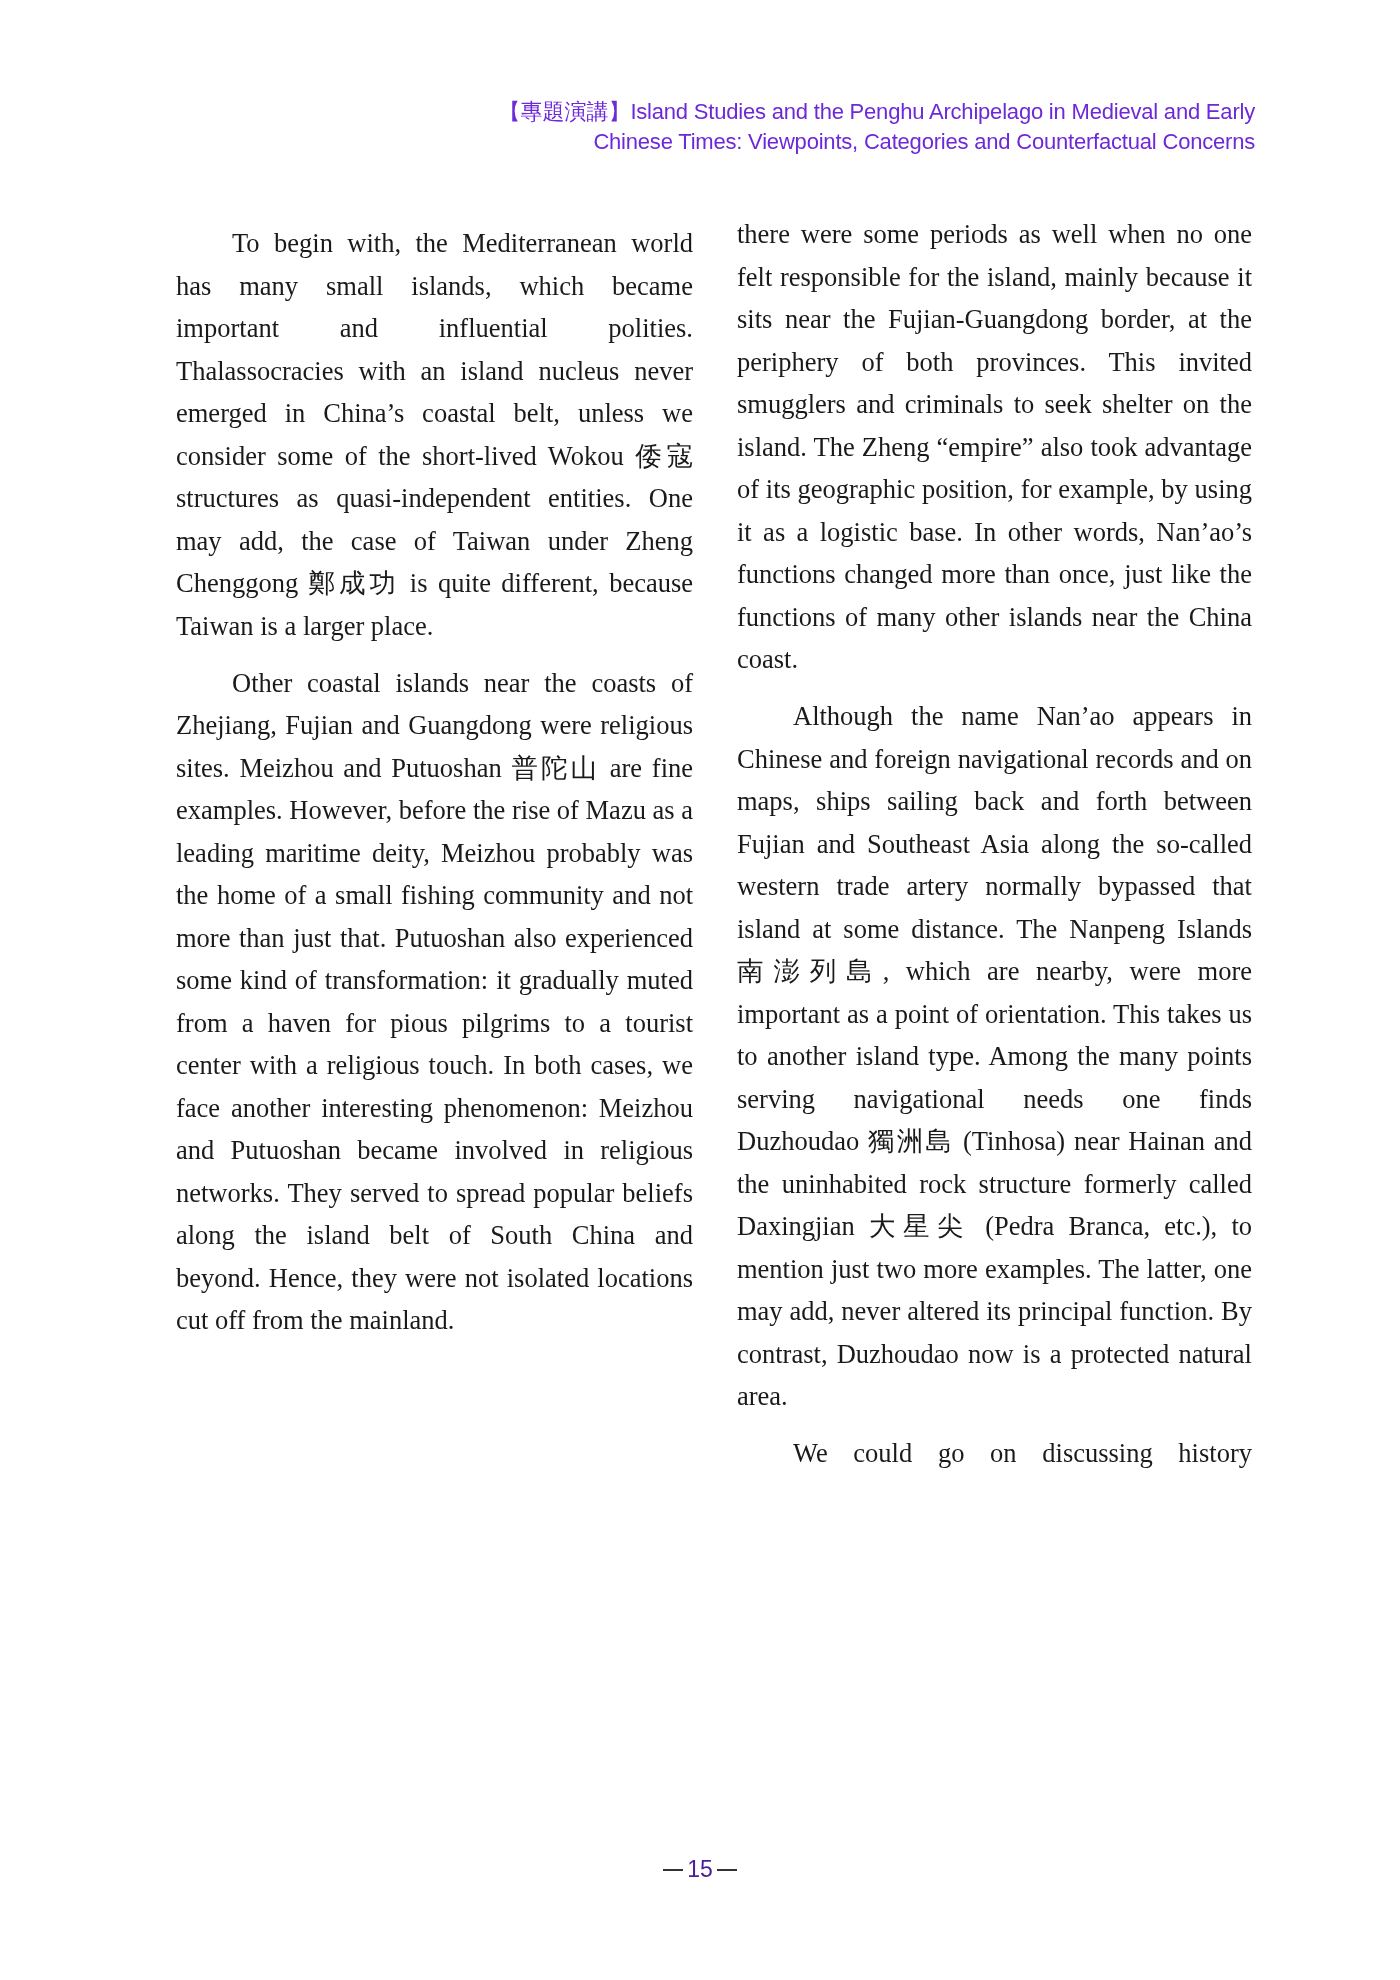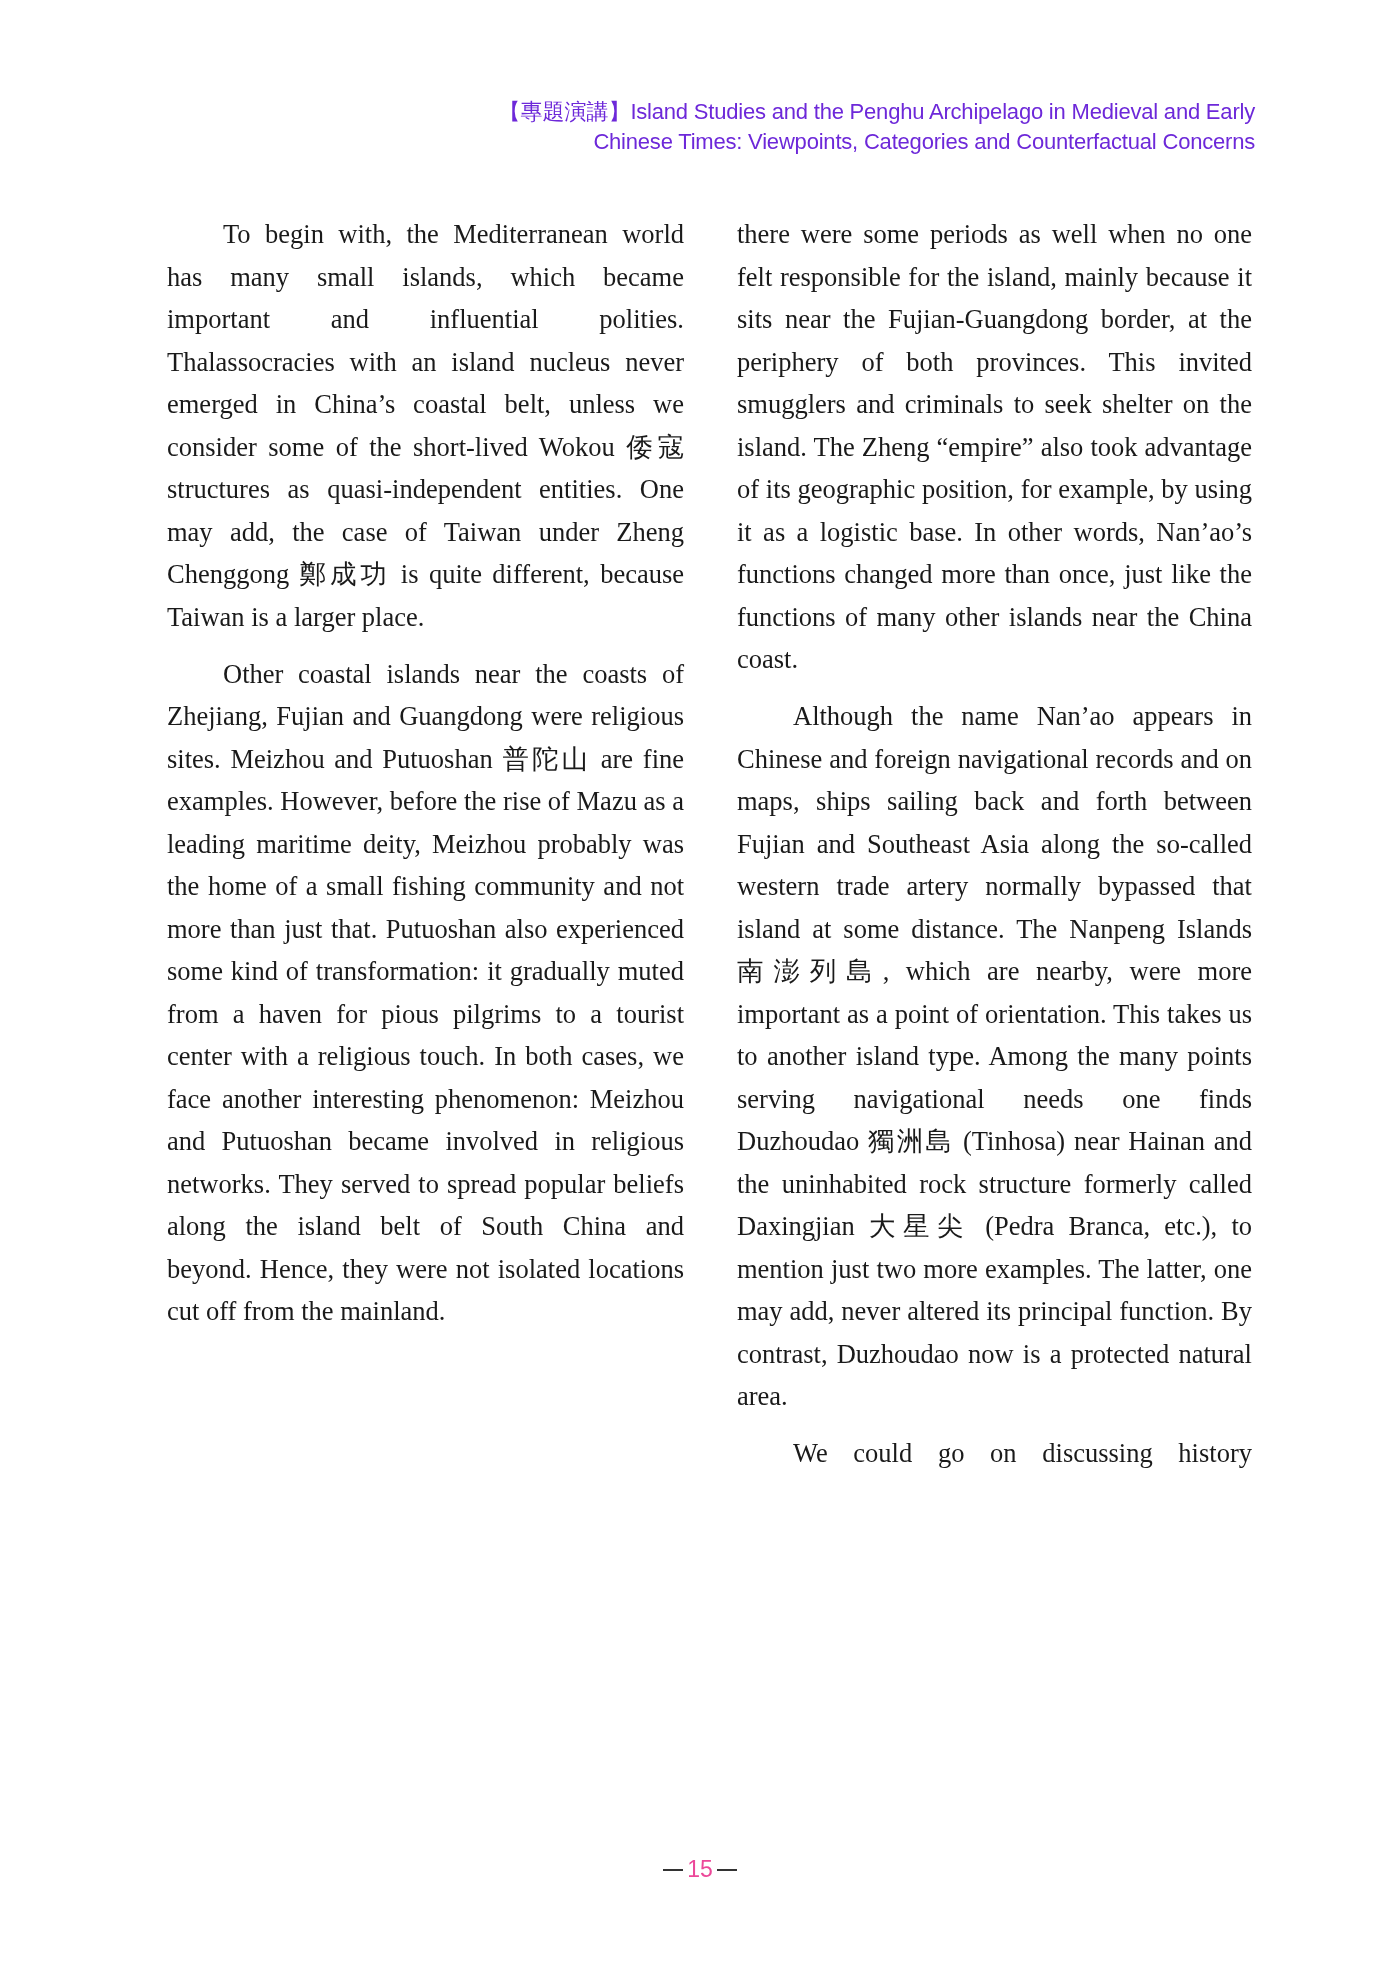--- a/index.html
+++ b/index.html
@@ -12,29 +12,29 @@
     font-family: "Liberation Sans", sans-serif; font-size: 22px; line-height: 30px;
     color: #6d28d9; text-align: right; letter-spacing: -0.2px;
   }
   .running-header .line { display: block; white-space: nowrap; }
   .running-header .tag { letter-spacing: 0; }
   .col {
     position: absolute; top: 213px;
     font-family: "Liberation Serif", serif; font-size: 26.5px; line-height: 42.5px;
     text-align: justify; color: #1a1a1a;
   }
-  .col.left { left: 167px; width: 517px; }
+  .col.left { left: 176px; width: 517px; margin-top: 9px; }
   .col.right { left: 737px; width: 515px; }
   .col p { margin: 0 0 14.5px 0; text-indent: 0; }
   .col p.indent { text-indent: 56px; }
   .col p.cont { text-indent: 0; font-family: Liberation Serif, serif; }
   .col p.last-open { text-align-last: justify; }
   .page-number {
     position: absolute; left: 0; width: 1400px; top: 1856px; text-align: center;
-    font-family: "Liberation Sans", sans-serif; font-size: 23px; color: #ec4899;
+    font-family: "Liberation Sans", sans-serif; font-size: 23px; color: #4c1d95;
   }
   .page-number .dash { display: inline-block; width: 20px; height: 2px; background: #333; vertical-align: middle; margin: 0 4px; position: relative; top: -1px; }
 </style>
 </head>
 <body>
 
 <div class="running-header">
   <span class="line"><span class="tag">【專題演講】</span><span>Island Studies and the Penghu Archipelago in Medieval and Early</span></span>
   <span class="line">Chinese Times: Viewpoints, Categories and Counterfactual Concerns</span>
 </div>

